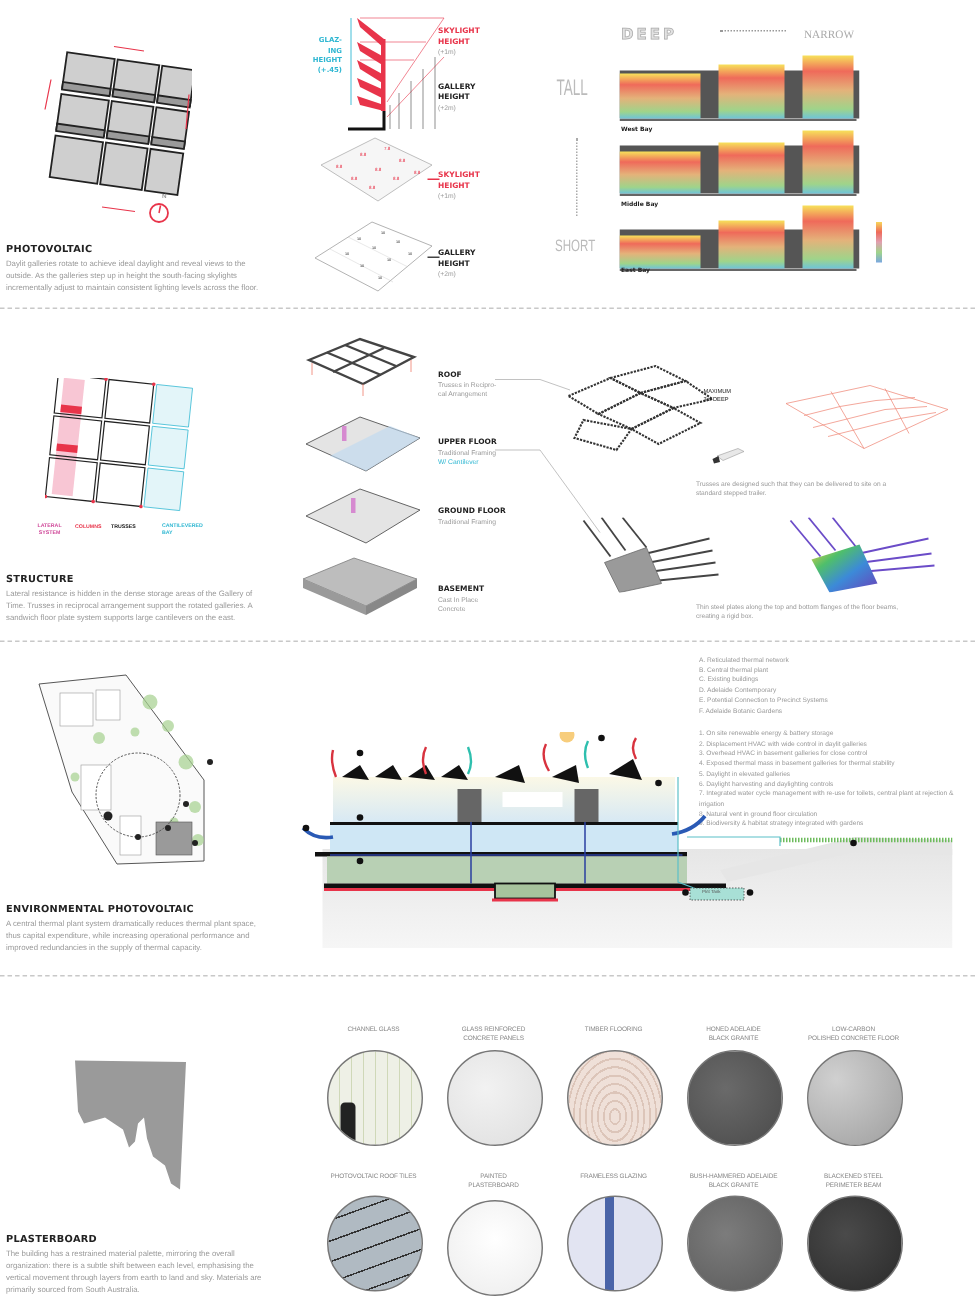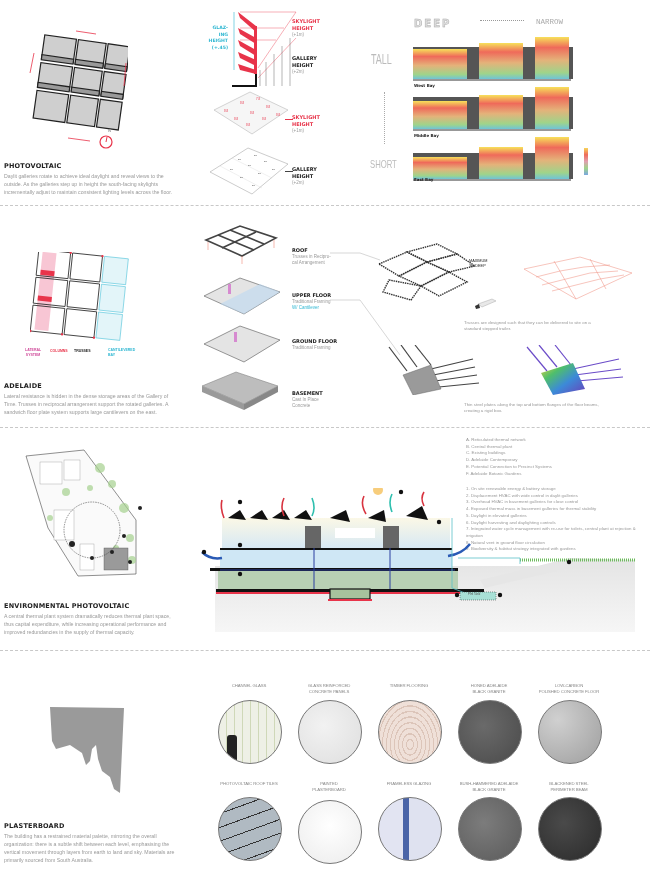--- a/index.html
+++ b/index.html
@@ -132,21 +132,21 @@
         <text x="44" y="44">10</text>
     </g>
   </svg>
   <div class="abs" style="left:285px;top:171px;width:8px;border-top:0.8px solid #444"></div>
   <div class="abs lbl-bold" style="left:292px;top:166px;white-space:pre-line">GALLERY
 HEIGHT</div>
   <div class="abs lbl-sub" style="left:292px;top:180px">(+2m)</div>
 
   <div class="abs" style="left:414px;top:18px;font-family:'DejaVu Sans',sans-serif;font-weight:bold;font-size:10px;color:#e2e2e2;letter-spacing:2px;-webkit-text-stroke:0.5px #aaa">DEEP</div>
   <div class="abs" style="left:480px;top:20px;width:44px;border-top:1px dotted #999"></div>
-  <div class="abs" style="left:536px;top:18px;font-family:Liberation Mono, monospace;font-size:7.5px;color:#aaa">NARROW</div>
+  <div class="abs" style="left:536px;top:18px;font-family:Liberation Serif, serif;font-size:7.5px;color:#aaa">NARROW</div>
   <div class="abs" style="left:371px;top:50px;font-family:'Liberation Sans',sans-serif;font-size:15px;color:#bbb;transform:scaleX(0.6);transform-origin:left">TALL</div>
   <div class="abs" style="left:384px;top:92px;height:52px;border-left:1px dotted #aaa"></div>
   <div class="abs" style="left:370px;top:158px;font-family:'Liberation Sans',sans-serif;font-size:11px;color:#bbb;transform:scaleX(0.7);transform-origin:left">SHORT</div>
 
   <svg class="abs" style="left:413px;top:35px" width="160" height="150">
     <defs>
       <linearGradient id="heat" x1="0" y1="0" x2="0" y2="1">
         <stop offset="0" stop-color="#f7e15a"></stop>
           <stop offset="0.25" stop-color="#ef6a5a"></stop>
         <stop offset="0.55" stop-color="#e4b27a"></stop>
@@ -217,21 +217,21 @@
         </g>
     </g>
   </svg>
   <div class="abs tiny" style="left:25px;top:348px;color:#d04a9a;font-weight:bold;white-space:pre-line;font-size:3.5px;line-height:4.5px;text-align:center">LATERAL
 SYSTEM</div>
   <div class="abs tiny" style="left:50px;top:348px;color:#e8344a;font-weight:bold;font-size:3.5px">COLUMNS</div>
   <div class="abs tiny" style="left:74px;top:348px;color:#222;font-weight:bold;font-size:3.5px">TRUSSES</div>
   <div class="abs tiny" style="left:108px;top:348px;color:#2fb7d2;font-weight:bold;white-space:pre-line;font-size:3.5px;line-height:4.5px">CANTILEVERED
 BAY</div>
 
-  <div class="abs sec-title" style="left:4px;top:382px">ADELAIDE</div>
+  <div class="abs sec-title" style="left:4px;top:382px">STRUCTURE</div>
   <div class="abs sec-body" style="left:4px;top:392px">Lateral resistance is hidden in the dense storage areas of the Gallery of Time. Trusses in reciprocal arrangement support the rotated galleries. A sandwich floor plate system supports large cantilevers on the east.</div>
 
   <svg class="abs" style="left:200px;top:220px" width="90" height="200">
     <g fill="none" stroke="#444" stroke-width="1.6">
       <polygon points="6,20 40,6 76,18 42,36"></polygon>
       <line x1="18" y1="15" x2="54" y2="30"></line>
         <line x1="30" y1="10" x2="64" y2="24"></line>
       <line x1="22" y1="28" x2="56" y2="12"></line>
     </g>
     <g stroke="#f08a7a" stroke-width="0.6">

